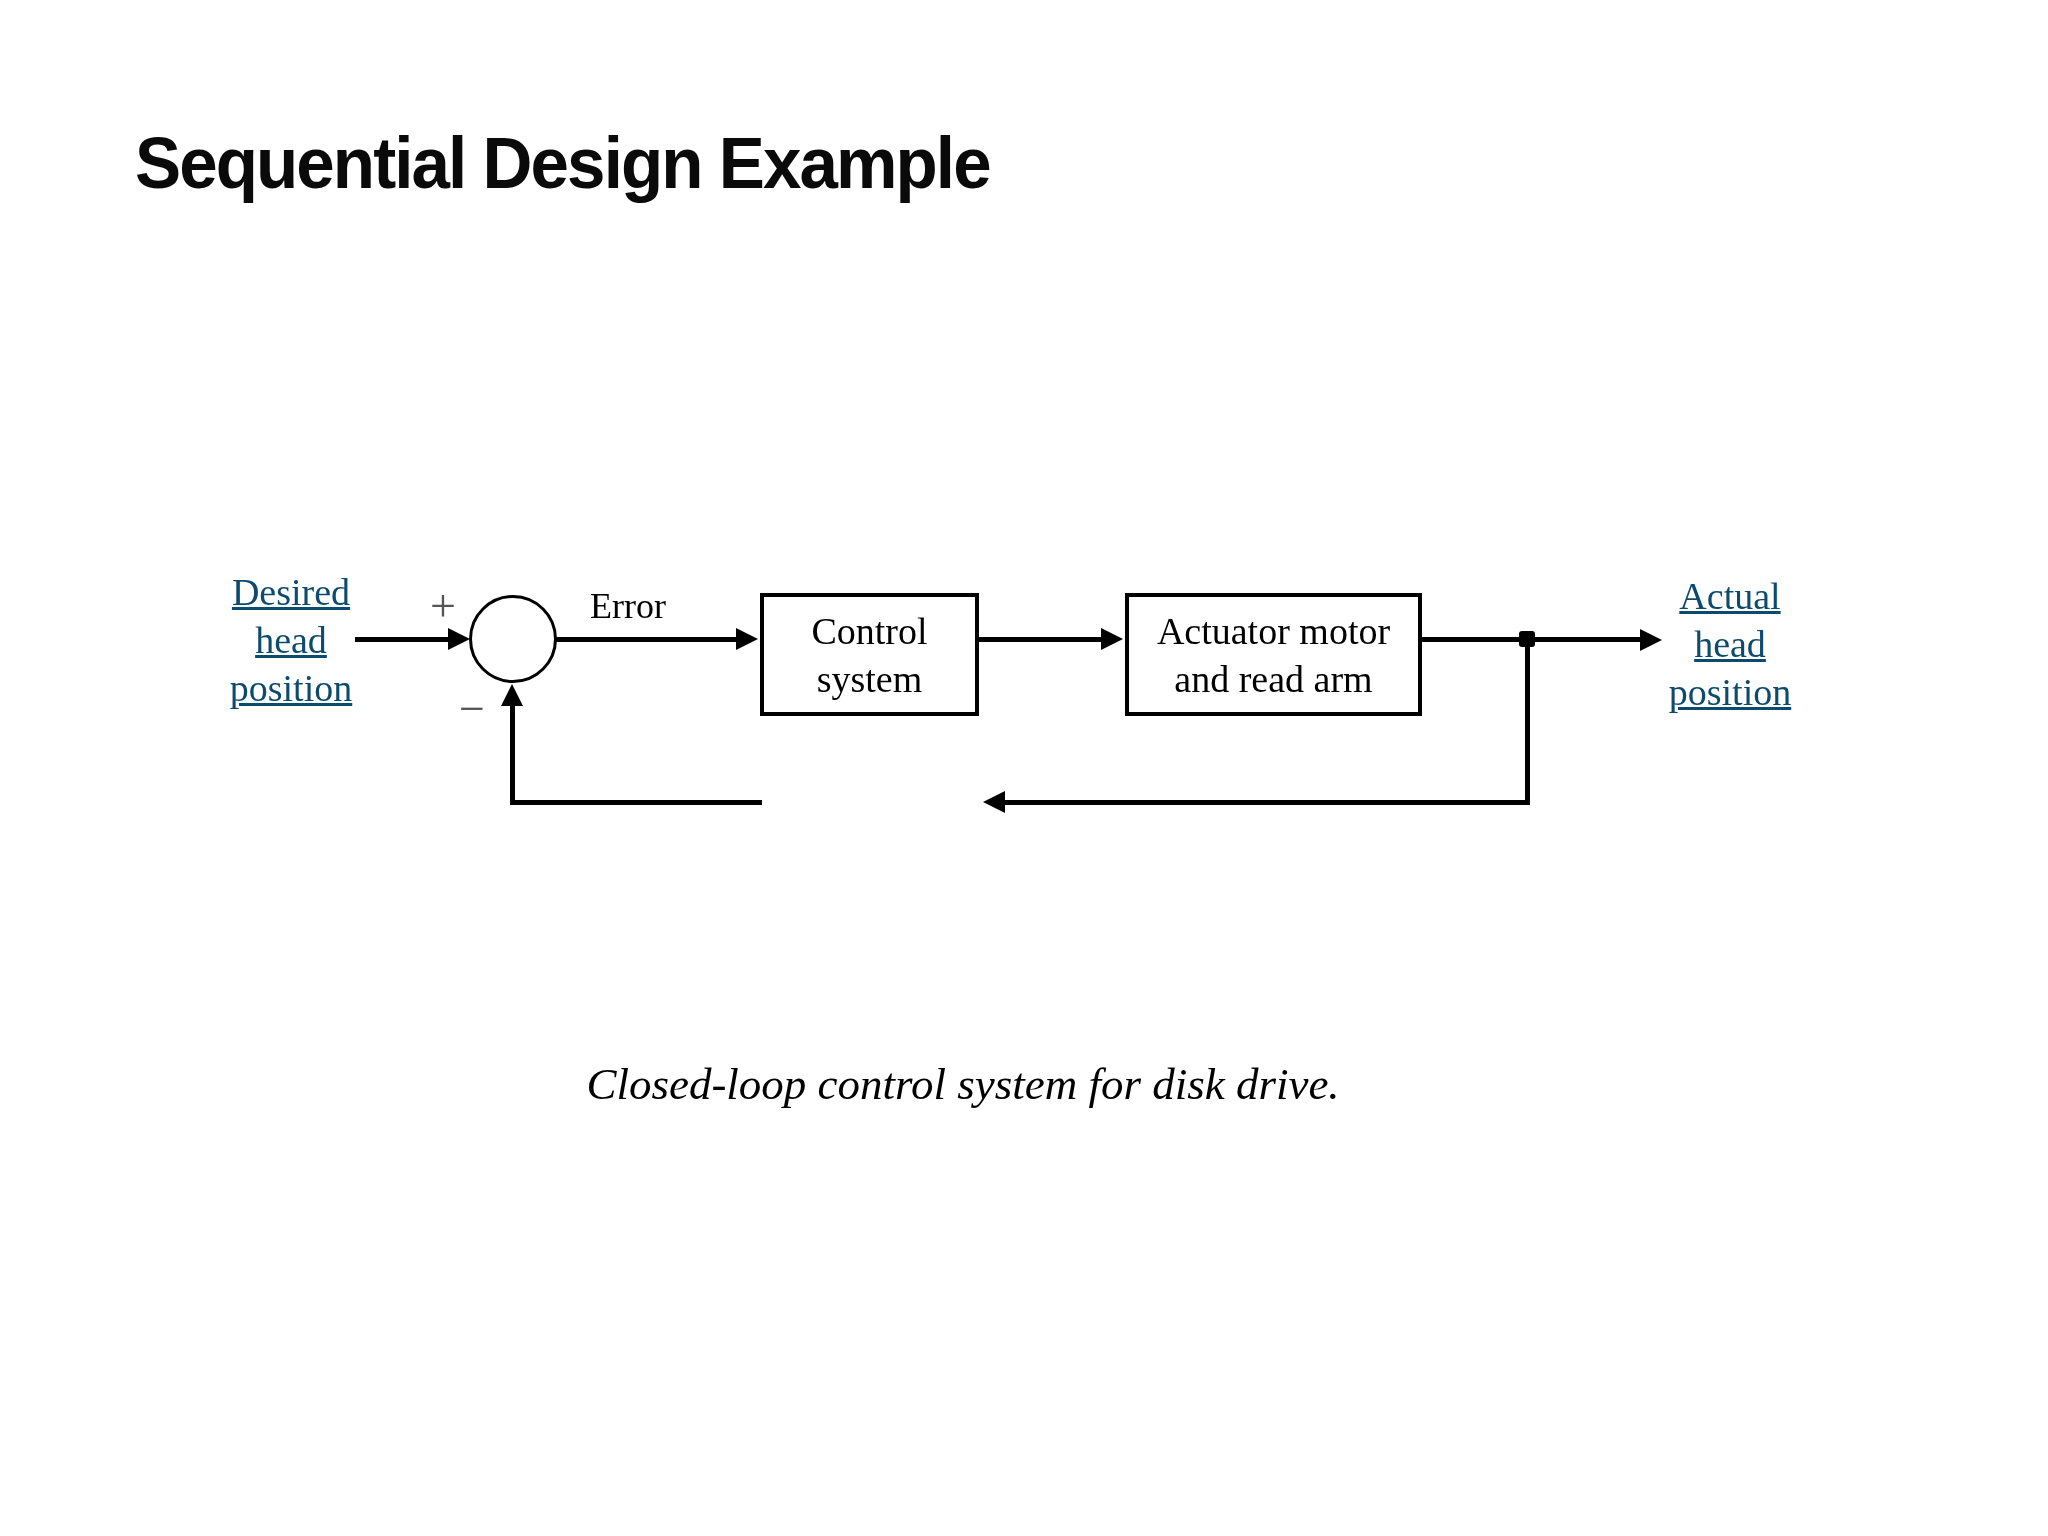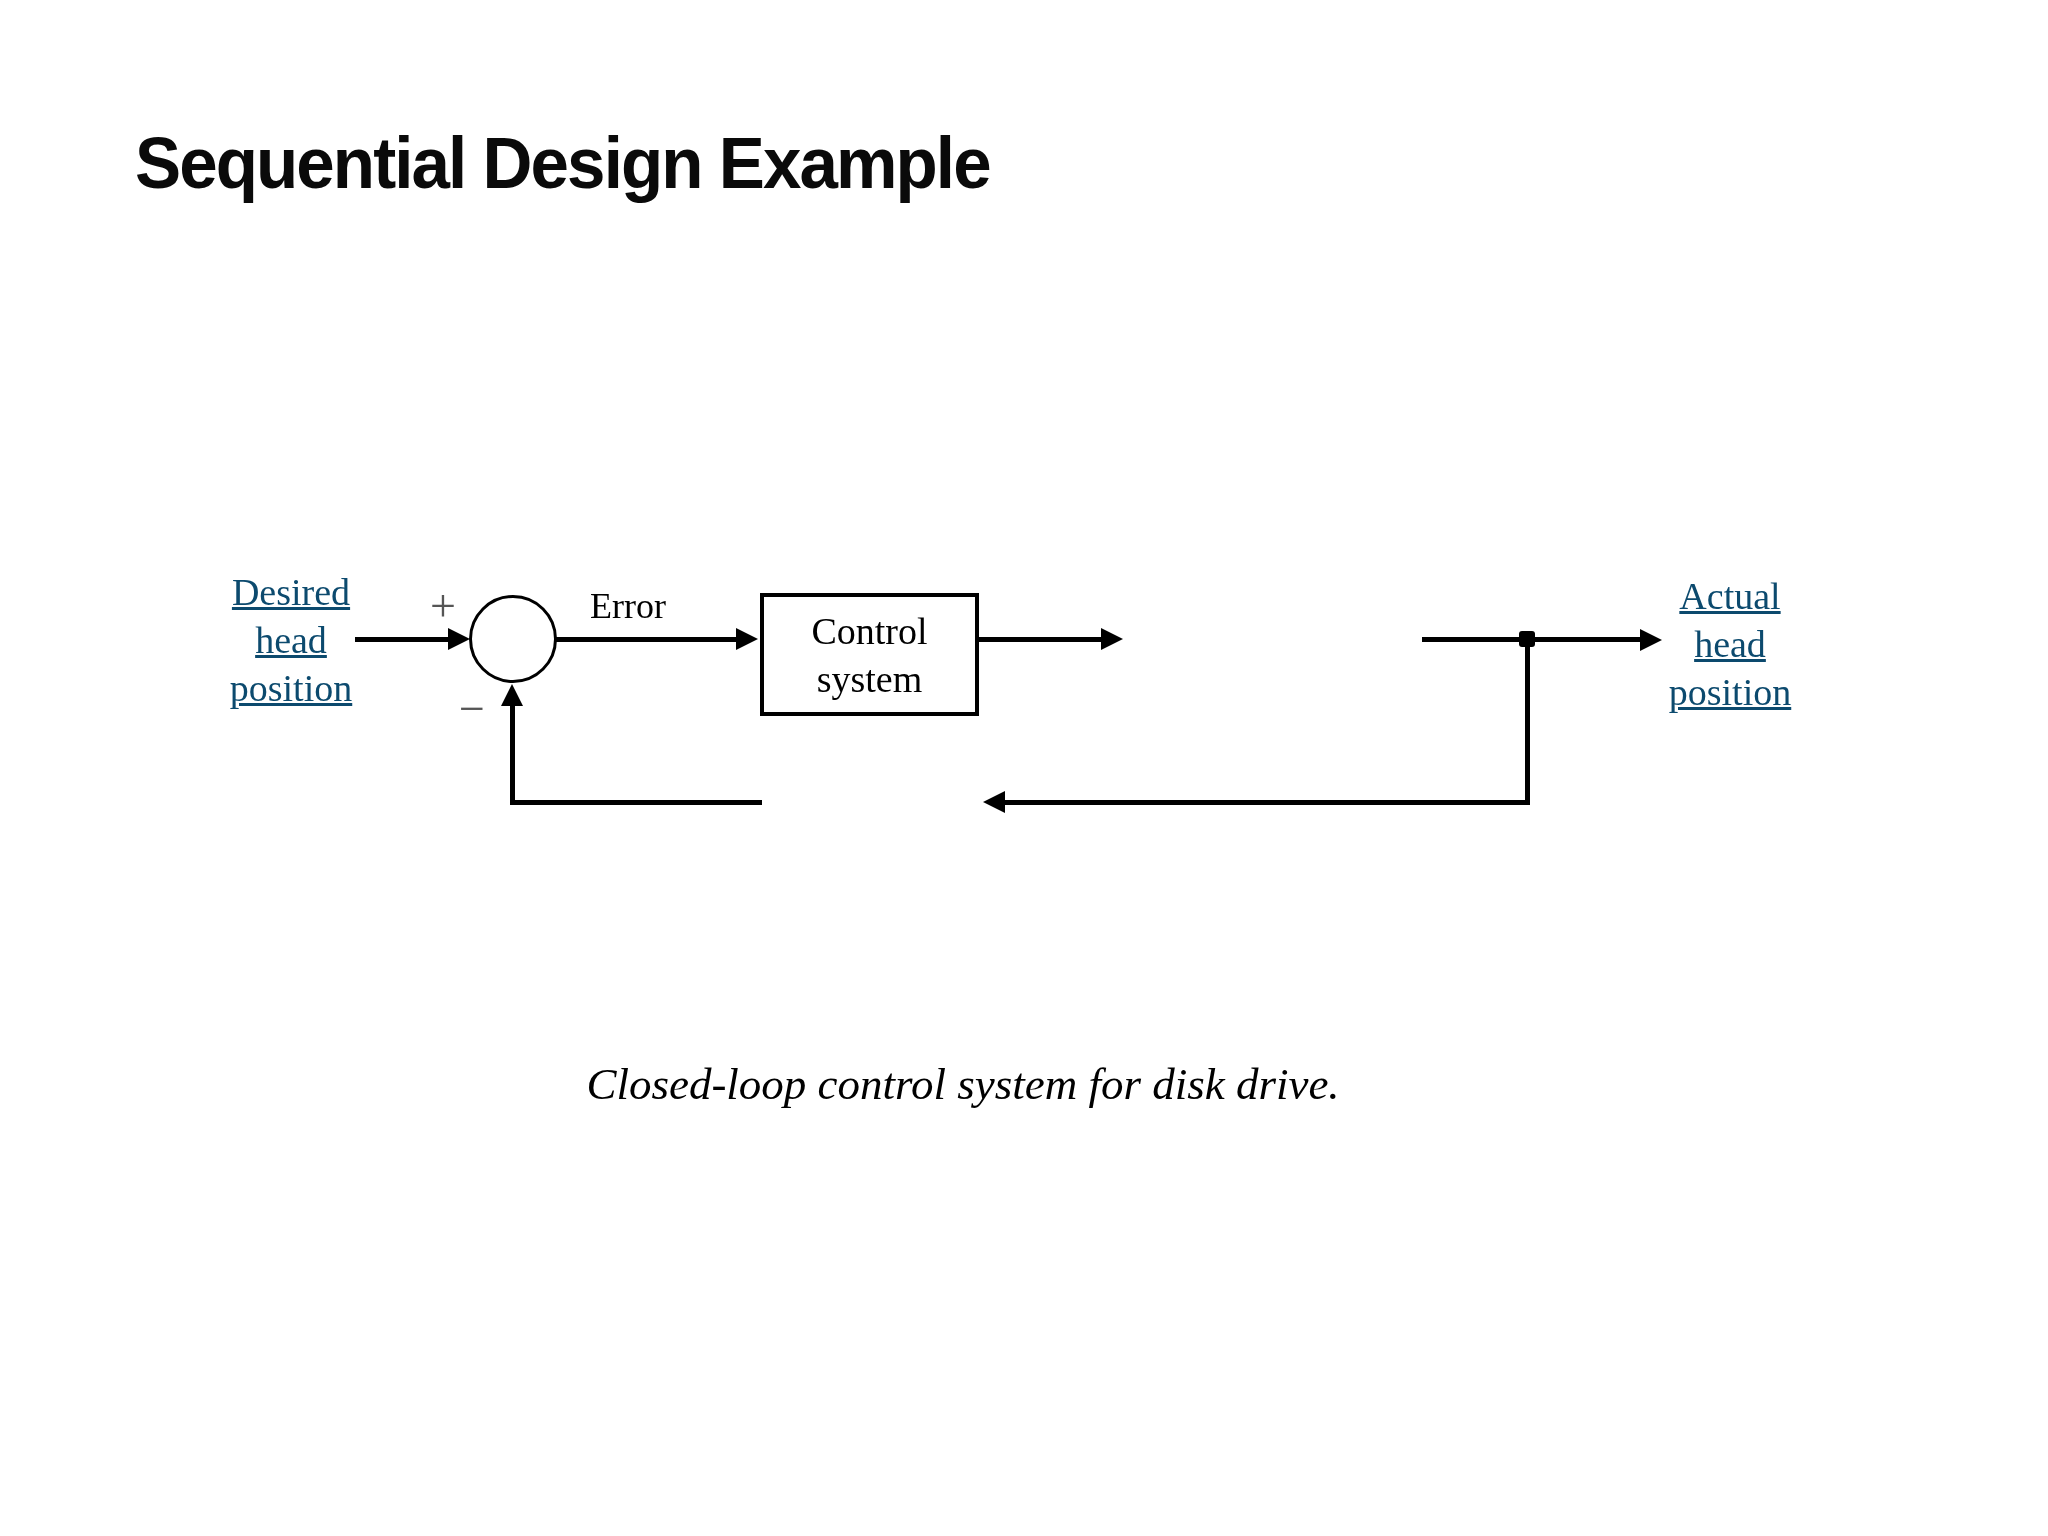--- a/index.html
+++ b/index.html
@@ -153,20 +153,24 @@
   <div class="arrow arrow-right" style="left:736px; top:628px;"></div>
 
   <div class="block" style="left:760px; top:577px; width:219px; height:123px;">
     <div>Control</div>
     <div>system</div>
   </div>
 
   <div class="hline" style="left:979px; top:637px; width:124px;"></div>
   <div class="arrow arrow-right" style="left:1101px; top:628px;"></div>
 
+  <div class="block" style="left:1125px; top:577px; width:297px; height:123px;">
+    <div>Actuator motor</div>
+    <div>and read arm</div>
+  </div>
 
   <div class="hline" style="left:1422px; top:637px; width:220px;"></div>
   <div class="junction"></div>
   <div class="arrow arrow-right" style="left:1640px; top:629px;"></div>
 
   <div class="io-label" style="left:1730px; top:572px;">
     <div>Actual</div>
     <div>head</div>
     <div>position</div>
   </div>

